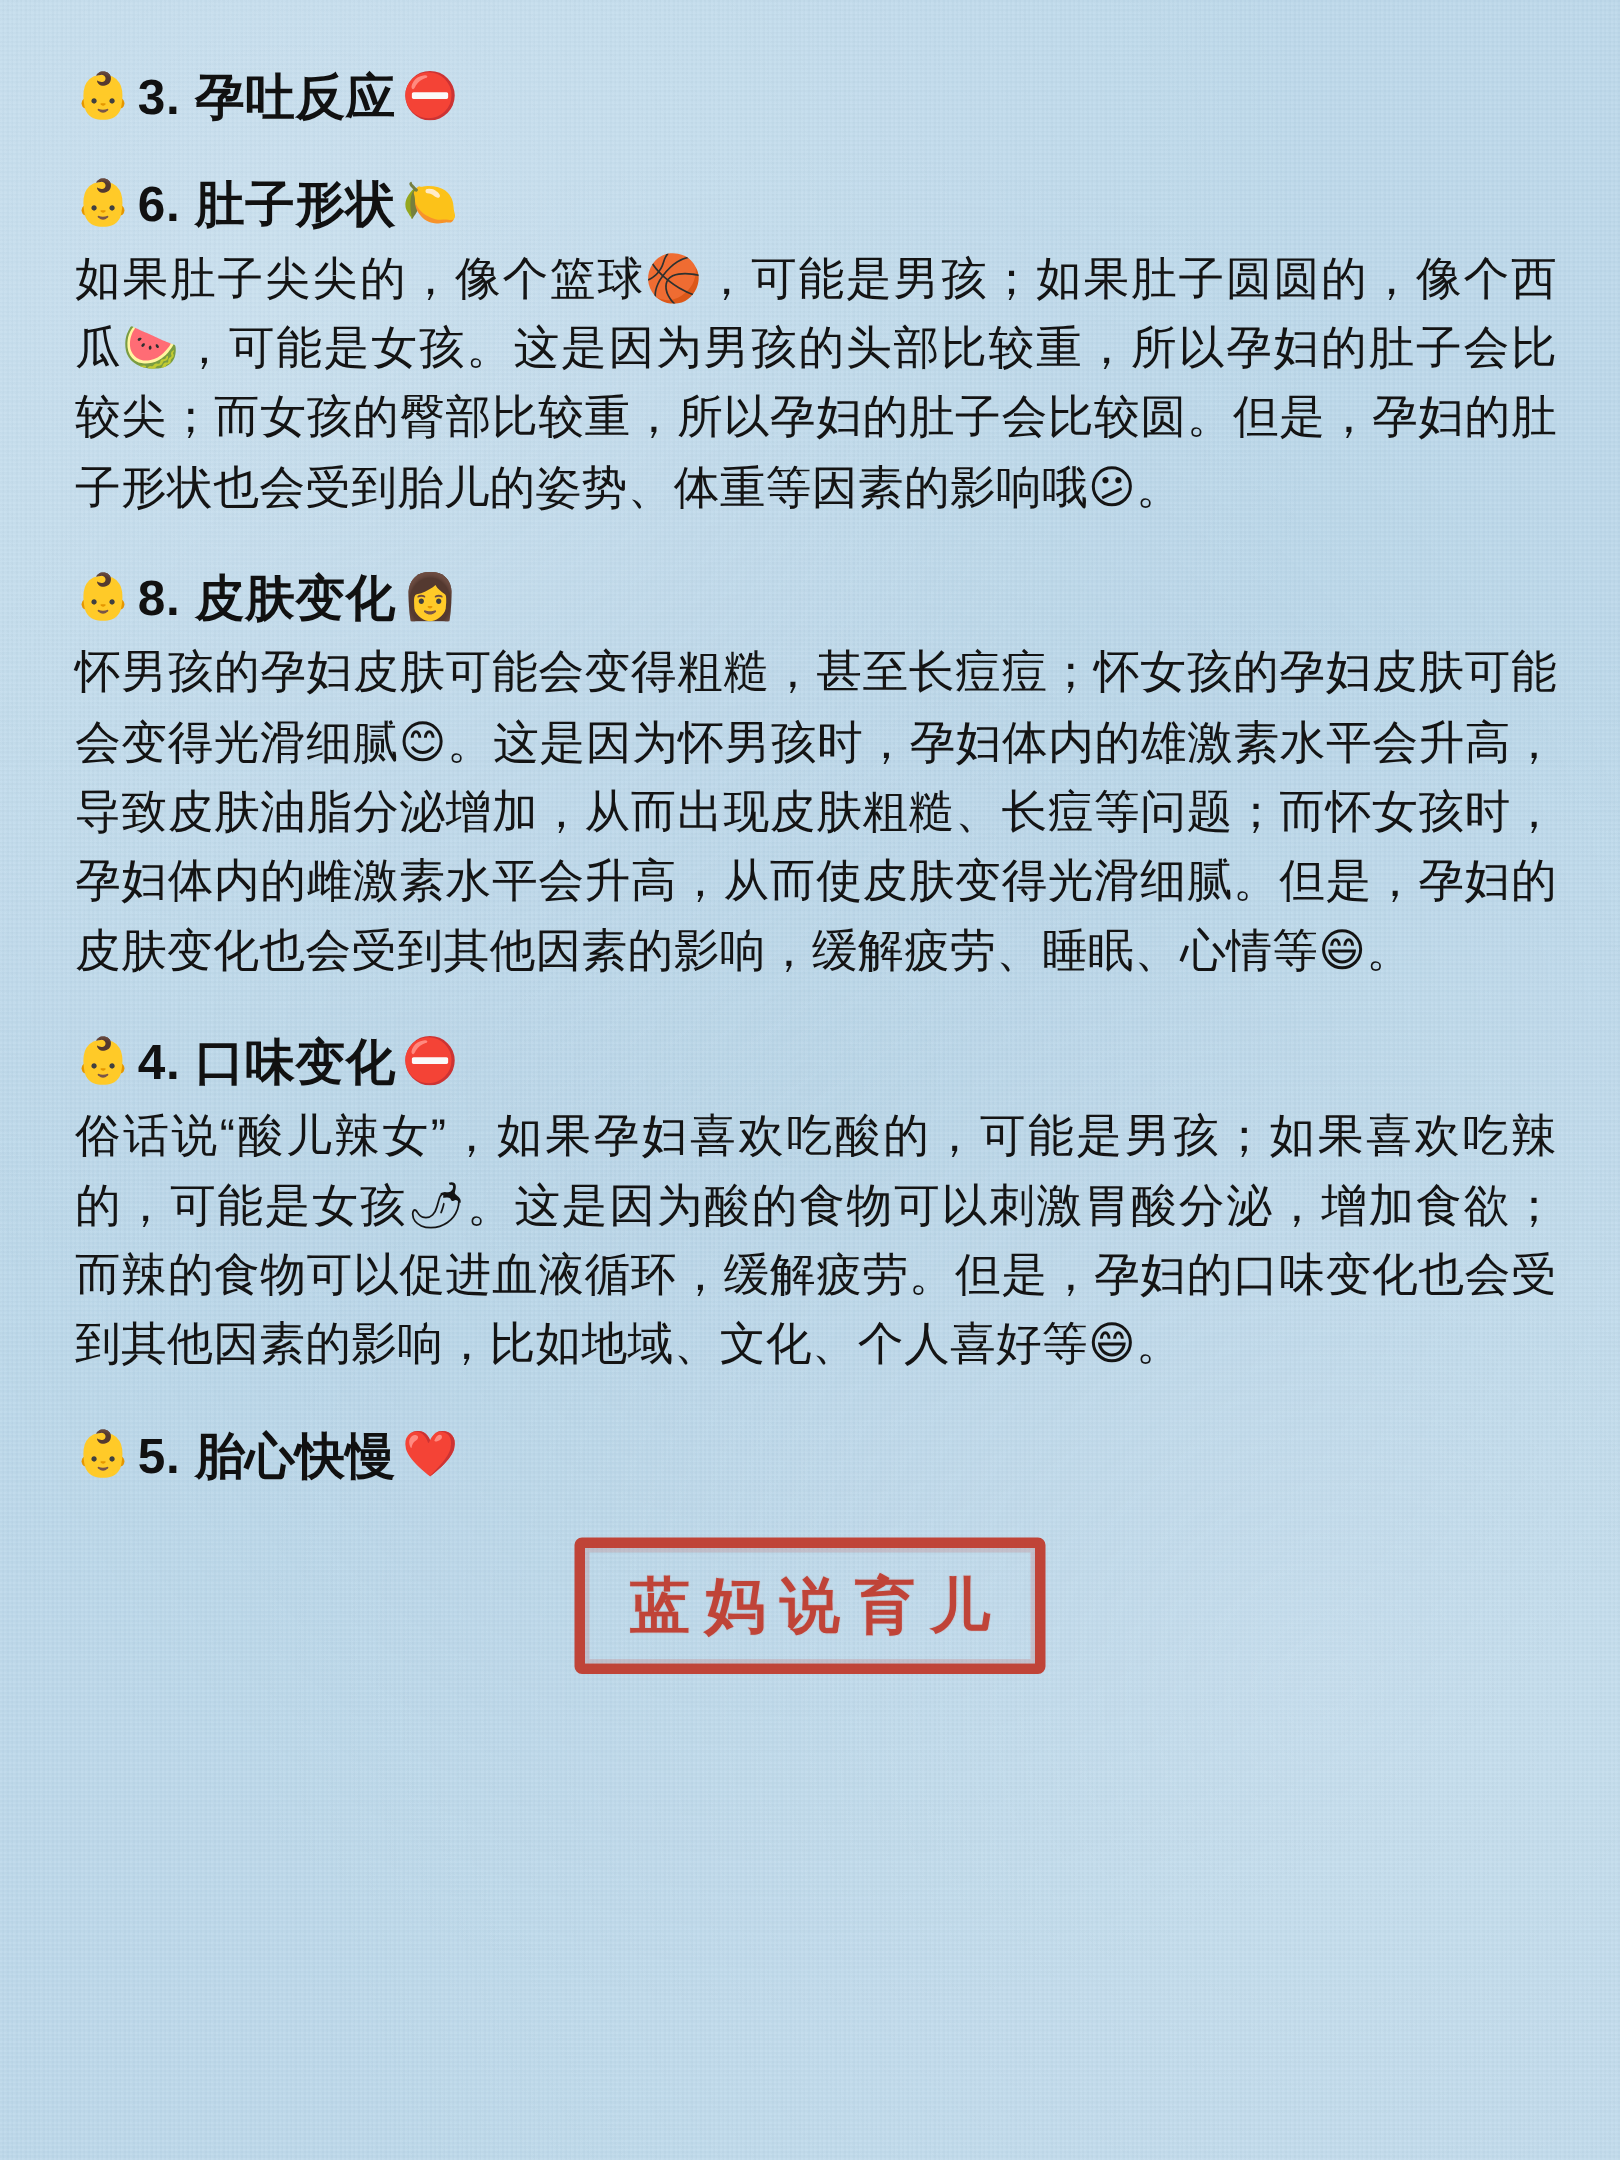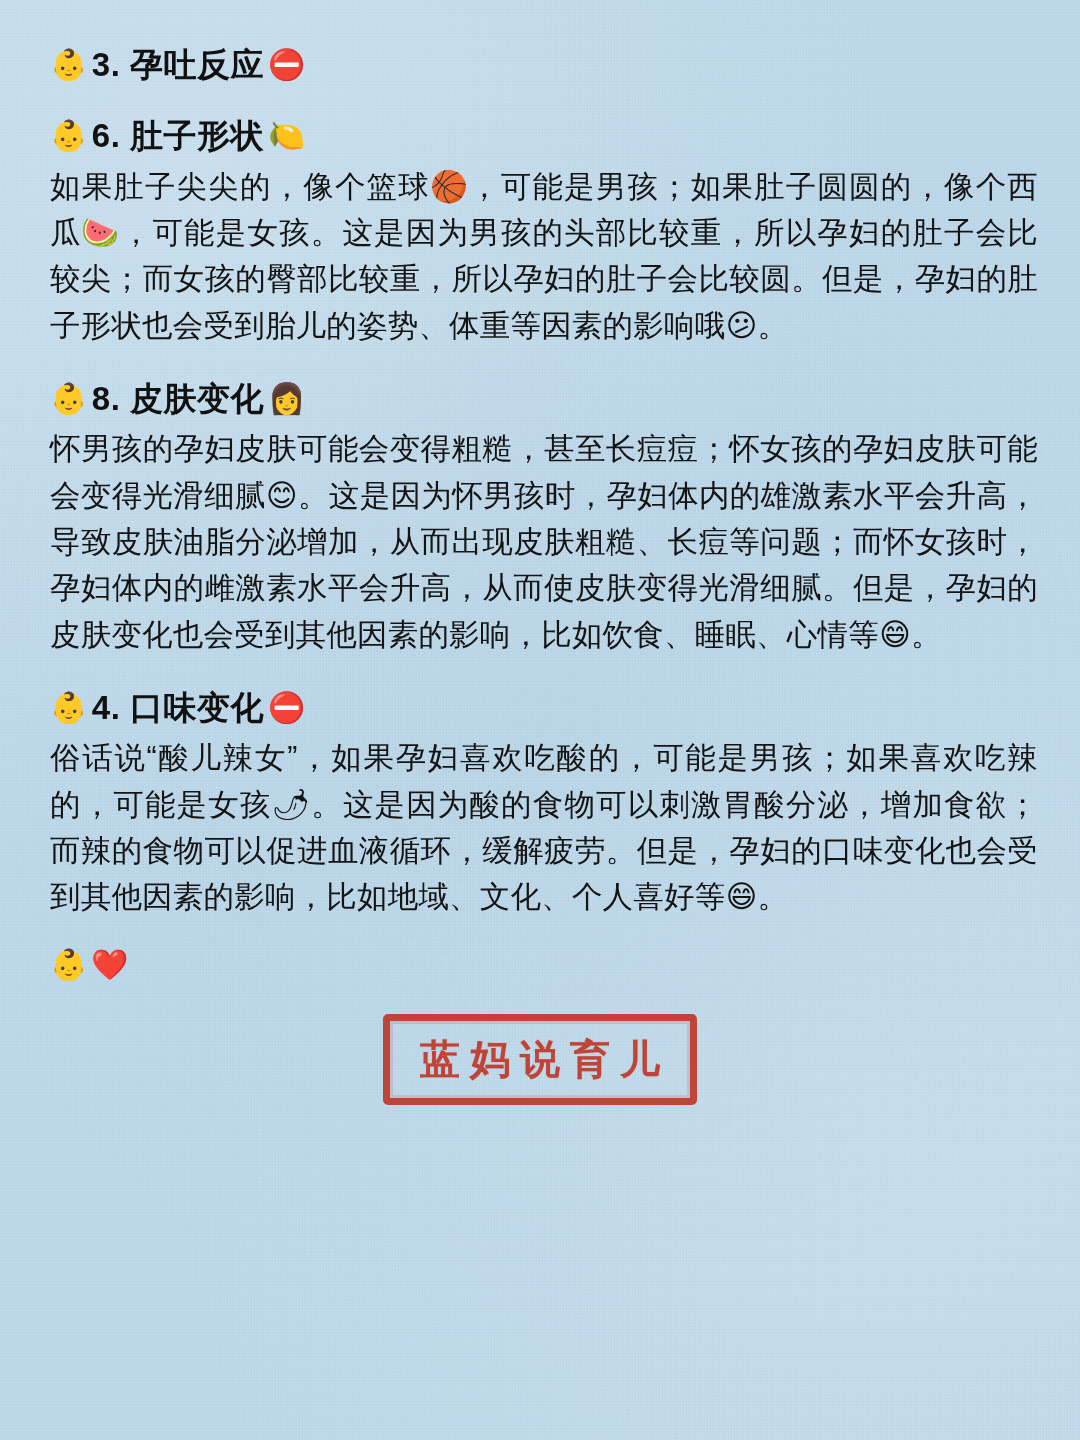--- a/index.html
+++ b/index.html
@@ -106,35 +106,36 @@
     </div>
     <p class="sec-body">如果肚子尖尖的，像个篮球🏀，可能是男孩；如果肚子圆圆的，像个西瓜🍉，可能是女孩。这是因为男孩的头部比较重，所以孕妇的肚子会比较尖；而女孩的臀部比较重，所以孕妇的肚子会比较圆。但是，孕妇的肚子形状也会受到胎儿的姿势、体重等因素的影响哦😕。</p>
   </div>
 
   <div class="section">
     <div class="sec-heading">
       <span class="emoji">👶</span>
       <span>8. 皮肤变化</span>
       <span class="emoji">👩</span>
     </div>
-    <p class="sec-body">怀男孩的孕妇皮肤可能会变得粗糙，甚至长痘痘；怀女孩的孕妇皮肤可能会变得光滑细腻😊。这是因为怀男孩时，孕妇体内的雄激素水平会升高，导致皮肤油脂分泌增加，从而出现皮肤粗糙、长痘等问题；而怀女孩时，孕妇体内的雌激素水平会升高，从而使皮肤变得光滑细腻。但是，孕妇的皮肤变化也会受到其他因素的影响，比如饮食、睡眠、心情等😄。</p>
+    <p class="sec-body">怀男孩的孕妇皮肤可能会变得粗糙，甚至长痘痘；怀女孩的孕妇皮肤可能会变得光滑细腻😊。这是因为怀男孩时，孕妇体内的雄激素水平会升高，导致皮肤油脂分泌增加，从而出现皮肤粗糙、长痘等问题；而怀女孩时，孕妇体内的雌激素水平会升高，从而使皮肤变得光滑细腻。但是，孕妇的皮肤变化也会受到其他因素的影响，缓解疲劳、睡眠、心情等😄。</p>
   </div>
 
   <div class="section">
     <div class="sec-heading">
       <span class="emoji">👶</span>
       <span>4. 口味变化</span>
       <span class="emoji">⛔</span>
     </div>
     <p class="sec-body">俗话说“酸儿辣女”，如果孕妇喜欢吃酸的，可能是男孩；如果喜欢吃辣的，可能是女孩🌶。这是因为酸的食物可以刺激胃酸分泌，增加食欲；而辣的食物可以促进血液循环，缓解疲劳。但是，孕妇的口味变化也会受到其他因素的影响，比如地域、文化、个人喜好等😄。</p>
   </div>
 
   <div class="section">
     <div class="sec-heading">
       <span class="emoji">👶</span>
+      <span>5. 胎心快慢</span>
       <span class="emoji">❤️</span>
     </div>
   </div>
 
   <div class="stamp-wrap">
     <div class="stamp">蓝妈说育儿</div>
   </div>
 
 </div>
 

